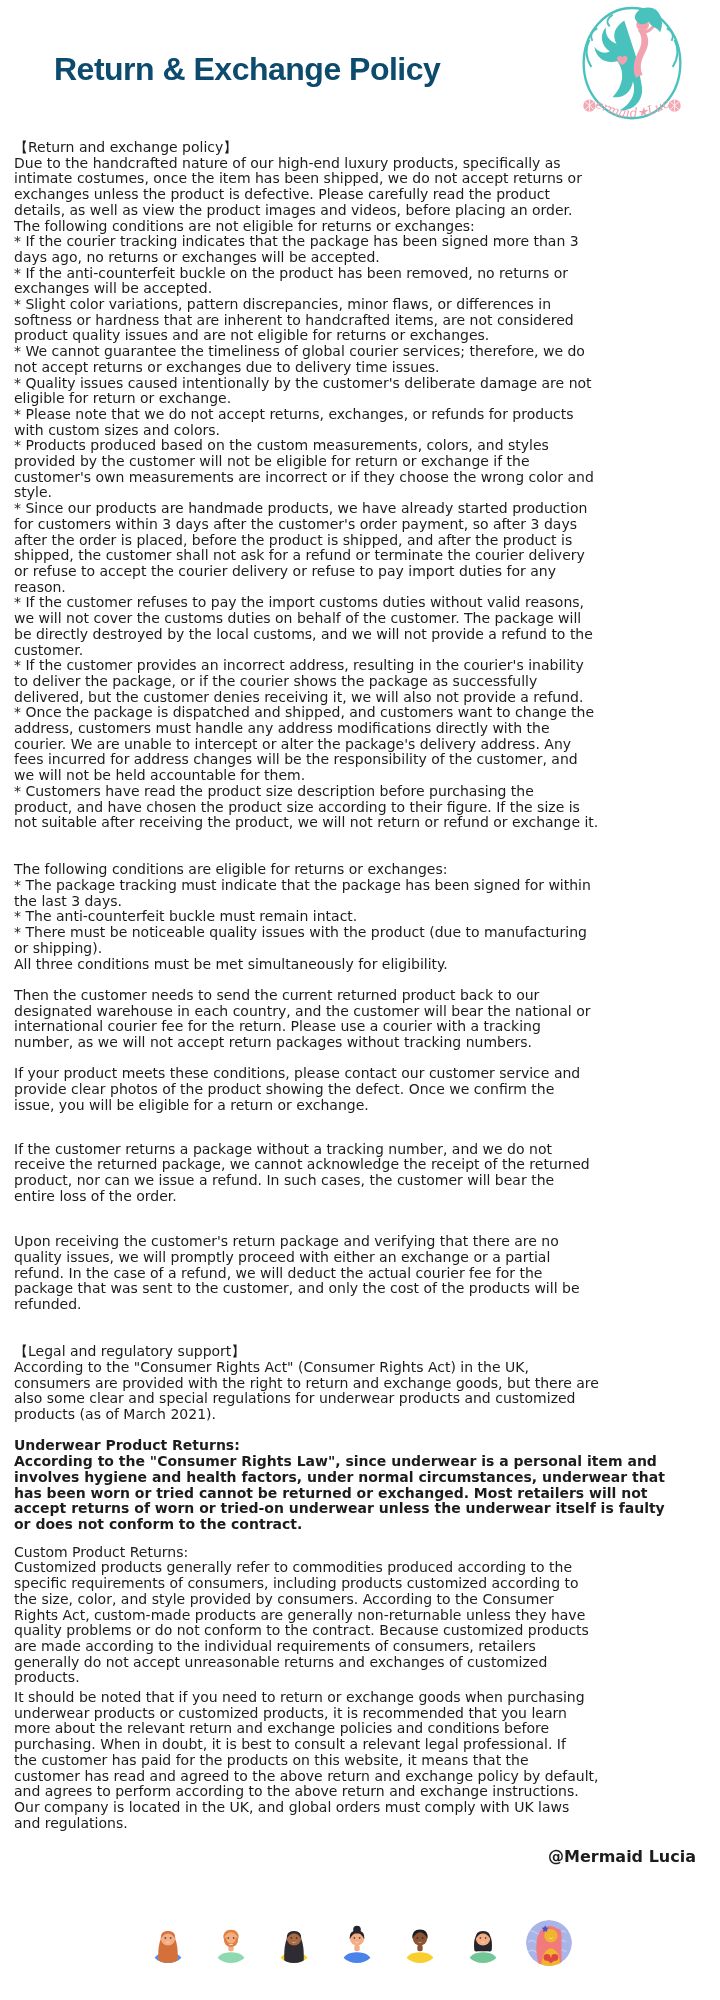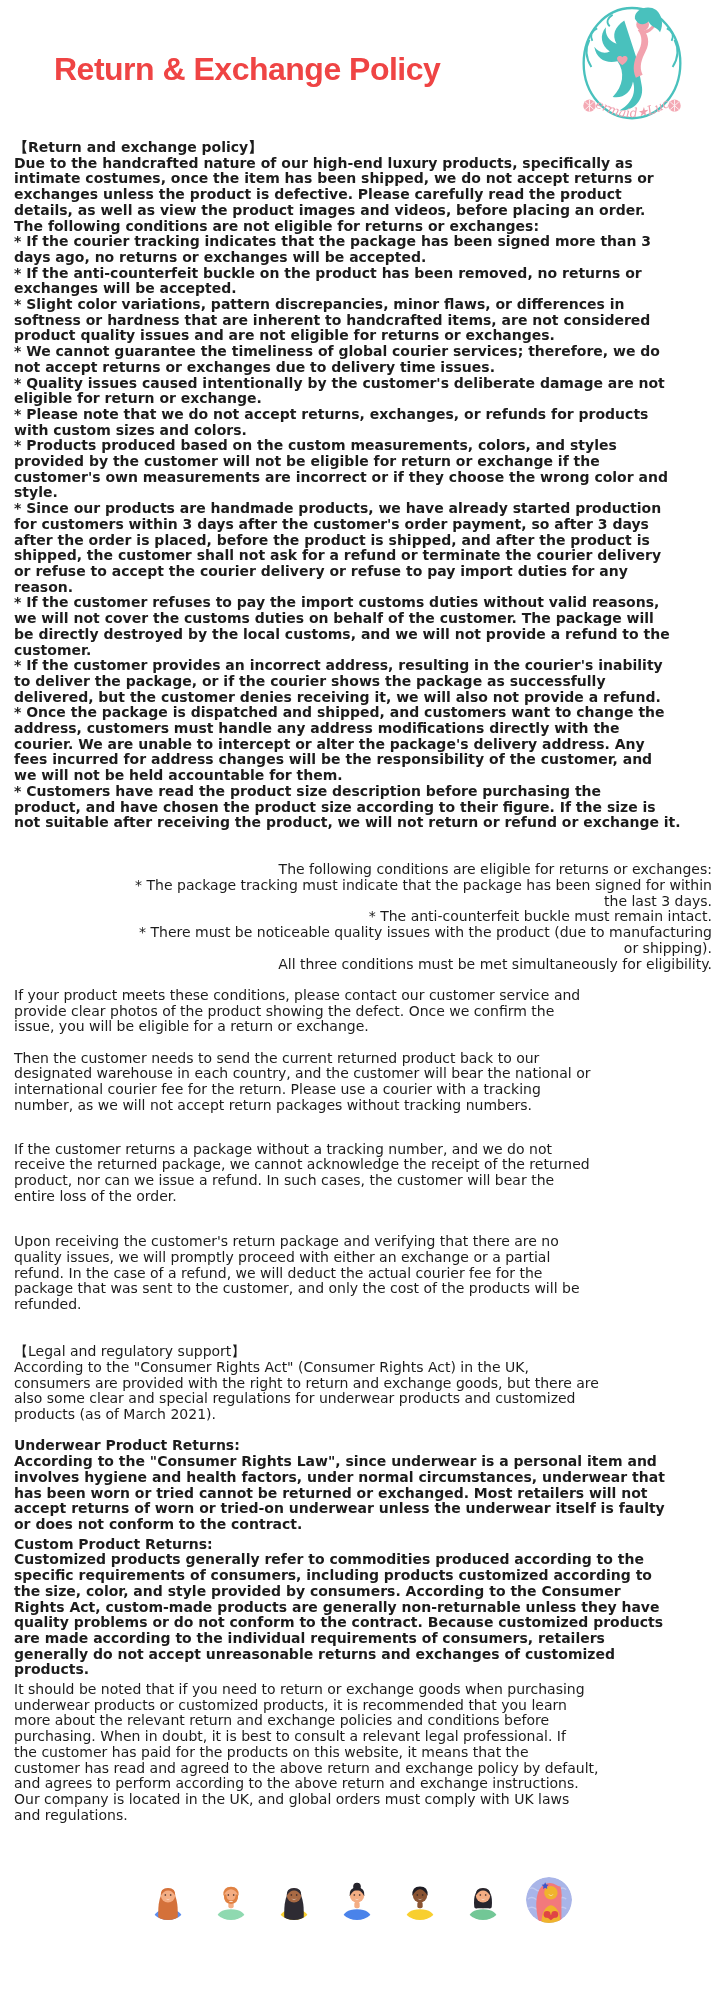--- a/index.html
+++ b/index.html
@@ -18,21 +18,21 @@
   .avatar-row{margin-top:54px;display:flex;justify-content:center;
               align-items:center;gap:23px;}
   .avatar-row svg{display:block;}
 </style>
 </head>
 <body>
 
 <div class="page" style="color: rgb(28, 28, 28);">
 
   <div class="header">
-    <h1 class="title" style="color: #ef4444;">Return &amp; Exchange Policy</h1>
+    <h1 class="title" style="color: #0c4a6e;">Return &amp; Exchange Policy</h1>
 
     <svg class="logo" viewBox="0 0 120 132">
       <ellipse cx="60" cy="62" rx="50" ry="57" fill="none" stroke="#49c1bd" stroke-width="2.4"></ellipse>
       <path d="M16,38 q-7,14 2,28 M104,38 q7,14 -2,28" fill="none" stroke="#49c1bd" stroke-width="2"></path>
       <path d="M24,26 q-9,4 -5,13 M96,26 q9,4 5,13 M40,12 q-9,6 -3,12 M80,12 q9,6 3,12" fill="none" stroke="#49c1bd" stroke-width="1.8"></path>
 
       <path d="M52,18 C42,25 39,33 44,42 C36,39 32,33 33,25 C26,33 28,44 37,50
                C30,53 25,50 21,45 C23,58 34,63 45,60 C53,71 51,86 40,97
                C51,99 59,92 61,81 C65,94 58,105 47,111 C62,112 73,100 70,85 L65,58 Z" fill="#49c1bd"></path>
       <path d="M66,28 C71,34 71,43 66,51 C62,60 60,68 64,77 L71,74 C67,66 70,58 74,50 C79,41 77,32 70,25 Z" fill="#f2a2ae"></path>
@@ -50,21 +50,21 @@
           <path d="M104,100 V112 M99.5,102 L108.5,110 M108.5,102 L99.5,110" stroke="#fdeef0" stroke-width="1"></path>
         </g>
       <path id="logo-arc" d="M20,106 Q60,130 100,106" fill="none"></path>
       <text font-family="DejaVu Serif, serif" font-style="italic" font-size="13" fill="#ef9fae">
         <textPath href="#logo-arc" startOffset="50%" text-anchor="middle">Mermaid★Lucia</textPath>
       </text>
     </svg>
   </div>
 
   <div class="content" id="policy-container">
-      <p style="margin-top: 0px; font-weight: bold;">【Return and exchange policy】
+      <p style="margin-top: 0px;">【Return and exchange policy】
 Due to the handcrafted nature of our high-end luxury products, specifically as
 intimate costumes, once the item has been shipped, we do not accept returns or
 exchanges unless the product is defective. Please carefully read the product
 details, as well as view the product images and videos, before placing an order.
 The following conditions are not eligible for returns or exchanges:
 * If the courier tracking indicates that the package has been signed more than 3
 days ago, no returns or exchanges will be accepted.
 * If the anti-counterfeit buckle on the product has been removed, no returns or
 exchanges will be accepted.
 * Slight color variations, pattern discrepancies, minor flaws, or differences in
@@ -94,74 +94,75 @@
 to deliver the package, or if the courier shows the package as successfully
 delivered, but the customer denies receiving it, we will also not provide a refund.
 * Once the package is dispatched and shipped, and customers want to change the
 address, customers must handle any address modifications directly with the
 courier. We are unable to intercept or alter the package's delivery address. Any
 fees incurred for address changes will be the responsibility of the customer, and
 we will not be held accountable for them.
 * Customers have read the product size description before purchasing the
 product, and have chosen the product size according to their figure. If the size is
 not suitable after receiving the product, we will not return or refund or exchange it.</p>
-      <p style="margin-top: 31.4px; text-align: right;">The following conditions are eligible for returns or exchanges:
+      <p style="margin-top: 31.4px;">The following conditions are eligible for returns or exchanges:
 * The package tracking must indicate that the package has been signed for within
 the last 3 days.
 * The anti-counterfeit buckle must remain intact.
 * There must be noticeable quality issues with the product (due to manufacturing
 or shipping).
 All three conditions must be met simultaneously for eligibility.</p>
-      <p style="margin-top: 15.7px;">If your product meets these conditions, please contact our customer service and
-provide clear photos of the product showing the defect. Once we confirm the
-issue, you will be eligible for a return or exchange.</p>
       <p style="margin-top: 15.7px;">Then the customer needs to send the current returned product back to our
 designated warehouse in each country, and the customer will bear the national or
 international courier fee for the return. Please use a courier with a tracking
 number, as we will not accept return packages without tracking numbers.</p>
+      <p style="margin-top: 15.7px;">If your product meets these conditions, please contact our customer service and
+provide clear photos of the product showing the defect. Once we confirm the
+issue, you will be eligible for a return or exchange.</p>
       <p style="margin-top: 28px;">If the customer returns a package without a tracking number, and we do not
 receive the returned package, we cannot acknowledge the receipt of the returned
 product, nor can we issue a refund. In such cases, the customer will bear the
 entire loss of the order.</p>
       <p style="margin-top: 30px;">Upon receiving the customer's return package and verifying that there are no
 quality issues, we will promptly proceed with either an exchange or a partial
 refund. In the case of a refund, we will deduct the actual courier fee for the
 package that was sent to the customer, and only the cost of the products will be
 refunded.</p>
       <p style="margin-top: 31.4px;">【Legal and regulatory support】
 According to the "Consumer Rights Act" (Consumer Rights Act) in the UK,
 consumers are provided with the right to return and exchange goods, but there are
 also some clear and special regulations for underwear products and customized
 products (as of March 2021).</p>
       <p style="margin-top: 15.7px; font-weight: bold;">Underwear Product Returns:
 According to the "Consumer Rights Law", since underwear is a personal item and
 involves hygiene and health factors, under normal circumstances, underwear that
 has been worn or tried cannot be returned or exchanged. Most retailers will not
 accept returns of worn or tried-on underwear unless the underwear itself is faulty
 or does not conform to the contract.</p>
-      <p style="margin-top: 4px; font-weight: bold;">Custom Product Returns:
+      <p style="margin-top: 12px;">Custom Product Returns:
 Customized products generally refer to commodities produced according to the
 specific requirements of consumers, including products customized according to
 the size, color, and style provided by consumers. According to the Consumer
 Rights Act, custom-made products are generally non-returnable unless they have
 quality problems or do not conform to the contract. Because customized products
 are made according to the individual requirements of consumers, retailers
 generally do not accept unreasonable returns and exchanges of customized
 products.</p>
       <p style="margin-top: 4px;">It should be noted that if you need to return or exchange goods when purchasing
 underwear products or customized products, it is recommended that you learn
 more about the relevant return and exchange policies and conditions before
 purchasing. When in doubt, it is best to consult a relevant legal professional. If
 the customer has paid for the products on this website, it means that the
 customer has read and agreed to the above return and exchange policy by default,
 and agrees to perform according to the above return and exchange instructions.
 Our company is located in the UK, and global orders must comply with UK laws
 and regulations.</p>
     </div>
 
+  <div class="signature">@Mermaid Lucia</div>
 
   <div class="avatar-row" id="avatar-row">
       <svg viewBox="0 0 48 48" width="40" height="40">
         <defs>
           <clipPath id="av-clip-0">
             <circle cx="24" cy="24" r="24"></circle>
           </clipPath>
         </defs>
         <g clip-path="url(#av-clip-0)">
           <path d="M6,50 Q6,35 24,35 Q42,35 42,50 Z" fill="#5b8def"></path>

